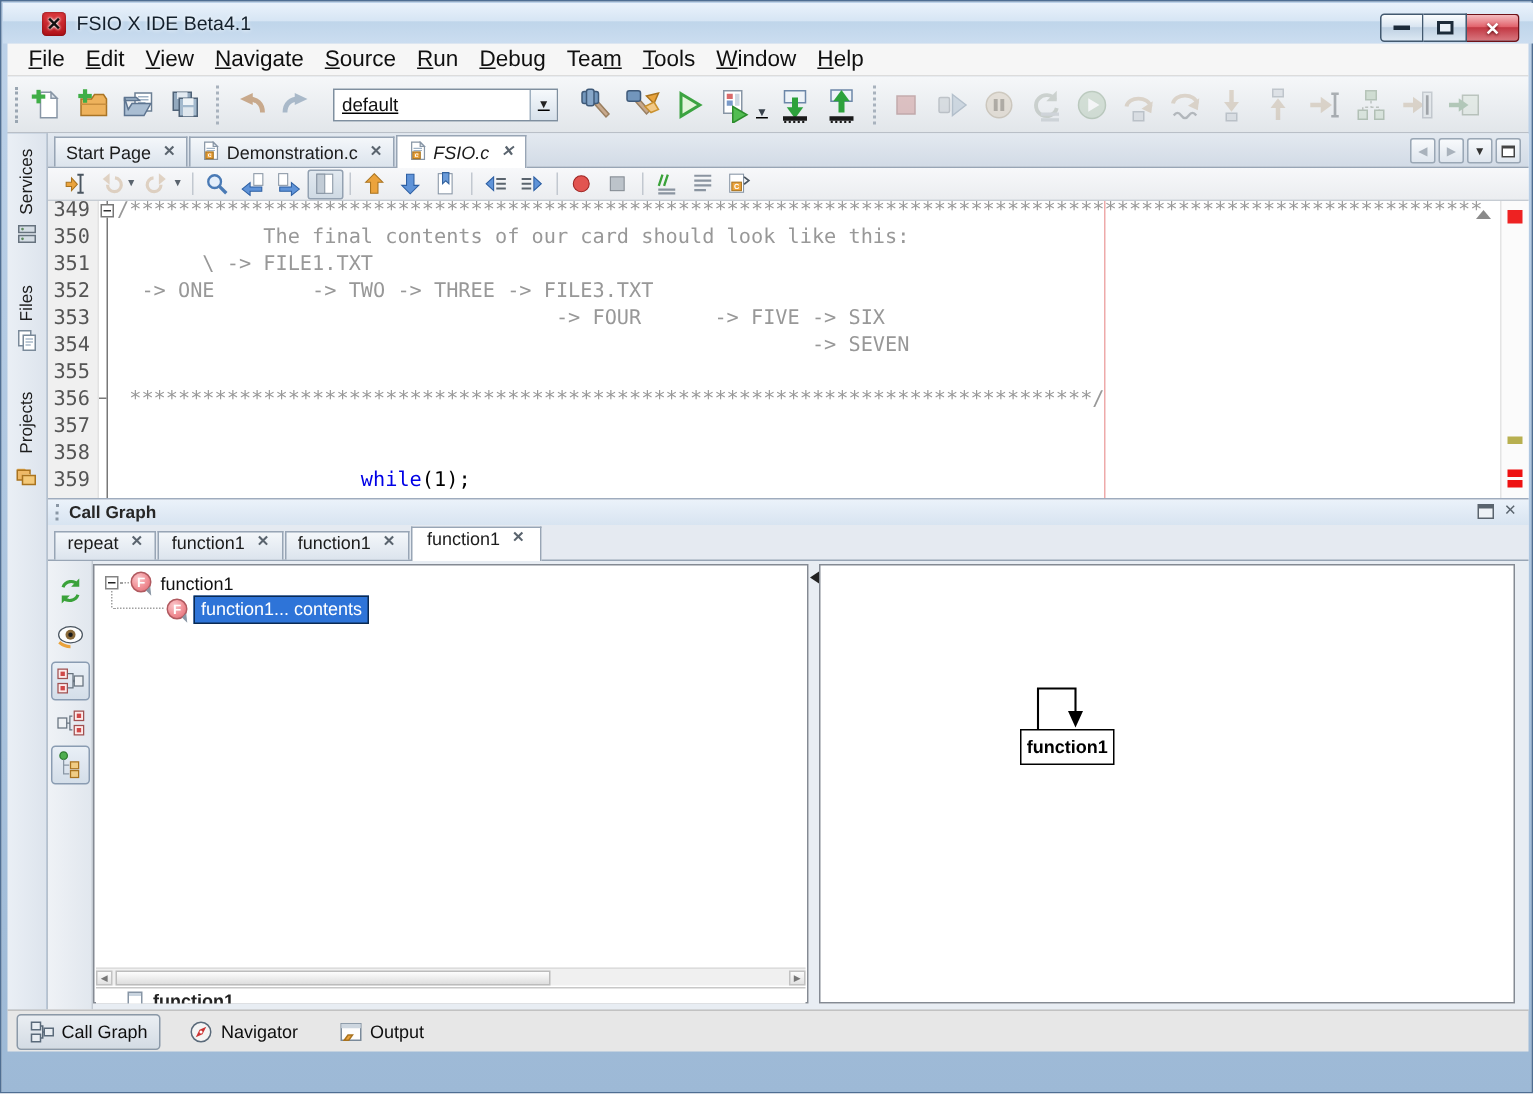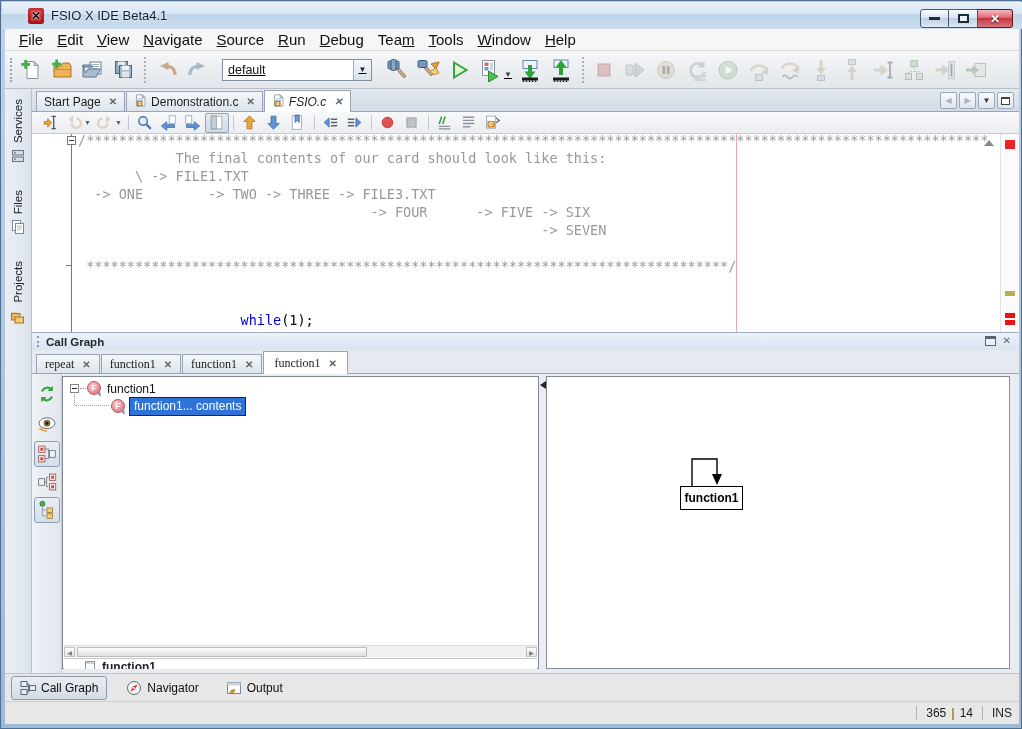--- a/index.html
+++ b/index.html
@@ -105,22 +105,22 @@
   .cg-header { position:absolute; left:0; top:243px; width:987px; height:18px;
     background:linear-gradient(#ebf2fa,#d8e4f1); border-top:1px solid #9facbe; display:flex; align-items:center; }
   .cg-grip { width:3px; height:11px; margin-left:5px; border-left:2px dotted #8a97a5; }
   .cg-title { font-size:11.5px; font-weight:bold; color:#262626; margin-left:6px; }
   .cg-header-icons { position:absolute; right:8px; top:3px; display:flex; gap:7px; align-items:center; }
   .cg-hicon { font-size:10px; color:#5a646e; line-height:1; }
   .glyph-group { width:11px; height:10px; border:1px solid #5a646e; border-top:3px solid #5a646e; background:#eef2f6; }
 
   .cg-tabs { position:absolute; left:0; top:261px; width:987px; height:24px; background:#e5eaf1;
     border-bottom:1px solid #98a5b5; display:flex; align-items:flex-end; padding-left:4px; }
-  .cgtab { height:19px; display:flex; align-items:center; padding:0 8px; border:1px solid #98a5b5; border-bottom:none;
-    margin-right:1px; background:linear-gradient(#f4f7fa,#dce4ed); font-size:12px; color:#1c1c1c;font-family:Liberation Serif, serif; }
+  .cgtab { height:19px; display:flex; padding:0 8px; border:1px solid #98a5b5; border-bottom:none;
+    margin-right:1px; background:linear-gradient(#f4f7fa,#dce4ed); font-size:12px; color:#1c1c1c; }
   .cgtab.active { background:#fff; height:23px; margin-bottom:-1px; padding:0 10px; }
   .cgtab .tclose { margin-left:8px; color:#5a646e; font-size:10px; font-weight:bold; }
 
   .cg-body { position:absolute; left:0; top:285px; width:987px; height:299px; background:#e8edf3; }
   .cg-tools { position:absolute; left:0; top:0; width:30px; height:299px;
     background:linear-gradient(90deg,#eff2f6,#e1e7ee); border-right:1px solid #c3cad2; }
   .cgt-btn { position:absolute; left:2px; width:26px; height:26px; display:flex; align-items:center; justify-content:center; }
   .cgt-btn svg { width:20px; height:20px; }
   .cgt-btn.pressed { border:1px solid #8a9cb2; border-radius:3px; background:linear-gradient(#e9eff6,#d4dee9); }
 
@@ -663,20 +663,33 @@
               <rect x="5.5" y="10.5" width="9" height="8" fill="#eba33c" stroke="#a9731f"></rect>
               <text x="10" y="17" font-size="7" font-weight="bold" fill="#fff" text-anchor="middle" font-family="Liberation Sans,sans-serif">C</text>
               <path d="M17 5.5l4.5 3.5L17 12.5" fill="none" stroke="#4a5560" stroke-width="1.6"></path>
             </svg>
           </span>
         </div>
       </div>
 
     <div class="editor">
       <div class="marginline"></div>
+      <div class="gutter">
+          <pre id="gutter-nums">349
+350
+351
+352
+353
+354
+355
+356
+357
+358
+359</pre>
+        </div>
       <div class="foldcol">
         <div class="foldline"></div>
         <div class="foldbox"></div>
         <div class="foldtick"></div>
       </div>
       <div class="code" id="code"><div class="codeline"><span class="c">/***************************************************************************************************************</span></div><div class="codeline"><span class="c">            The final contents of our card should look like this:</span></div><div class="codeline"><span class="c">       \ -&gt; FILE1.TXT</span></div><div class="codeline"><span class="c">  -&gt; ONE        -&gt; TWO -&gt; THREE -&gt; FILE3.TXT</span></div><div class="codeline"><span class="c">                                    -&gt; FOUR      -&gt; FIVE -&gt; SIX</span></div><div class="codeline"><span class="c">                                                         -&gt; SEVEN</span></div><div class="codeline"></div><div class="codeline"><span class="c"> *******************************************************************************/</span></div><div class="codeline"></div><div class="codeline"></div><div class="codeline"><span class="p">                    </span><span class="k">while</span><span class="p">(1);</span></div></div>
       <div class="ed-scroll-up"></div>
       <div class="stripe">
         <div class="mark err1"></div>
         <div class="mark warn"></div>
@@ -830,24 +843,14 @@
           <svg viewBox="0 0 16 16" xmlns="http://www.w3.org/2000/svg">
             <rect x="1.5" y="2.5" width="13" height="11" fill="#fdfdfd" stroke="#7a8a9a"></rect>
             <rect x="1.5" y="2.5" width="13" height="3" fill="#cdd6df"></rect>
             <path d="M3.5 13.5l2.5-3.5h3l-2.5 3.5z" fill="#eba33c" stroke="#a9731f"></path>
           </svg>
         </span>
         <span>Output</span>
       </div>
     </div>
 
-  <div class="statusbar">
-    <div class="sb-right">
-      <div class="sb-sep"></div>
-      <span>365</span>
-      <span class="sb-pipe">|</span>
-      <span>14</span>
-      <div class="sb-sep"></div>
-      <span style="margin-right:4px;">INS</span>
-    </div>
-  </div>
 
 </div>
 
 </body></html>

